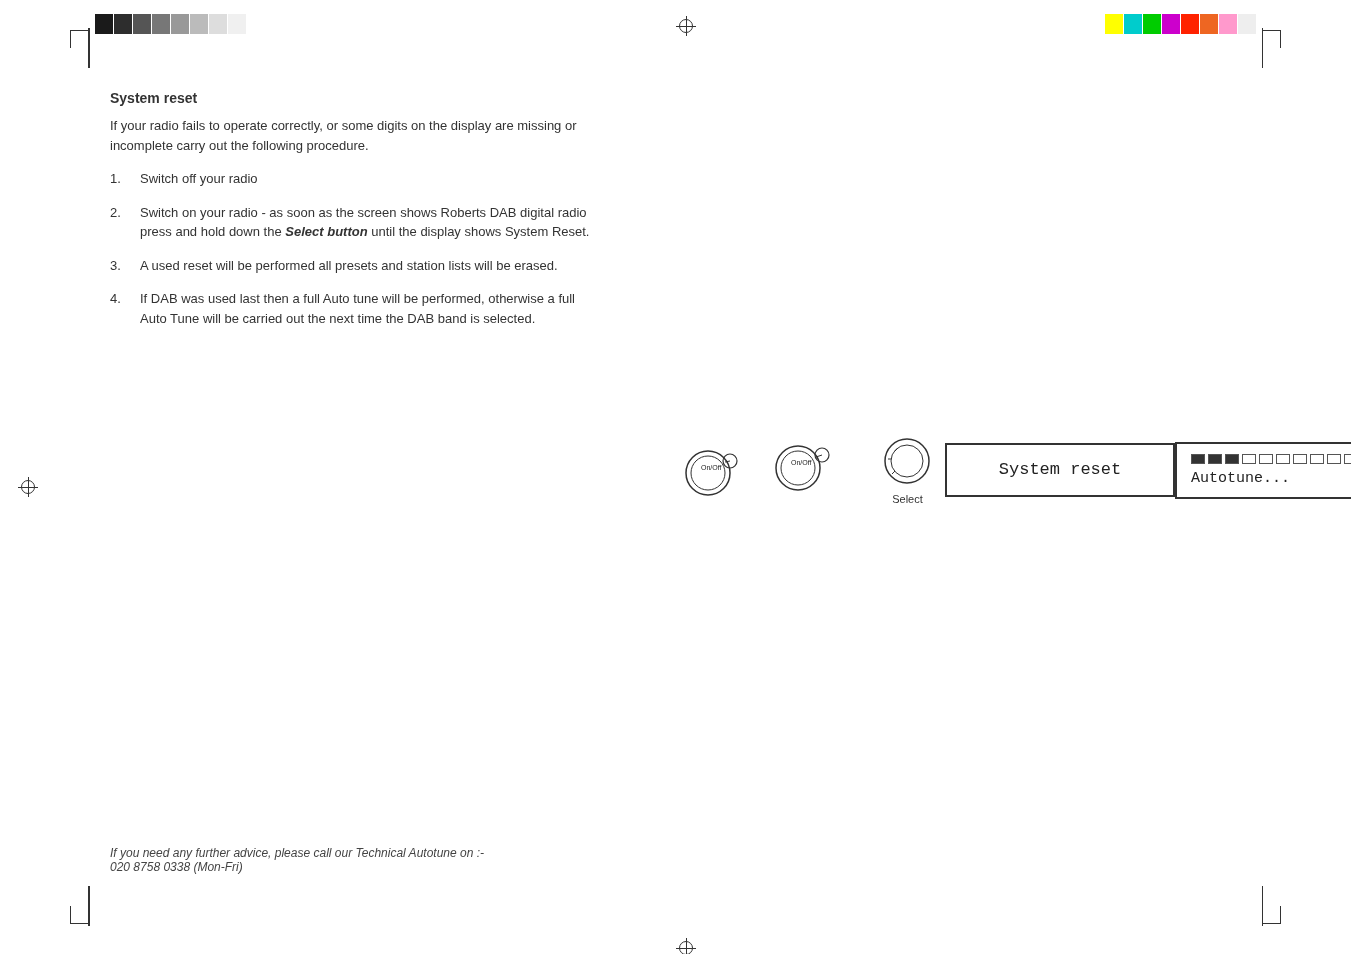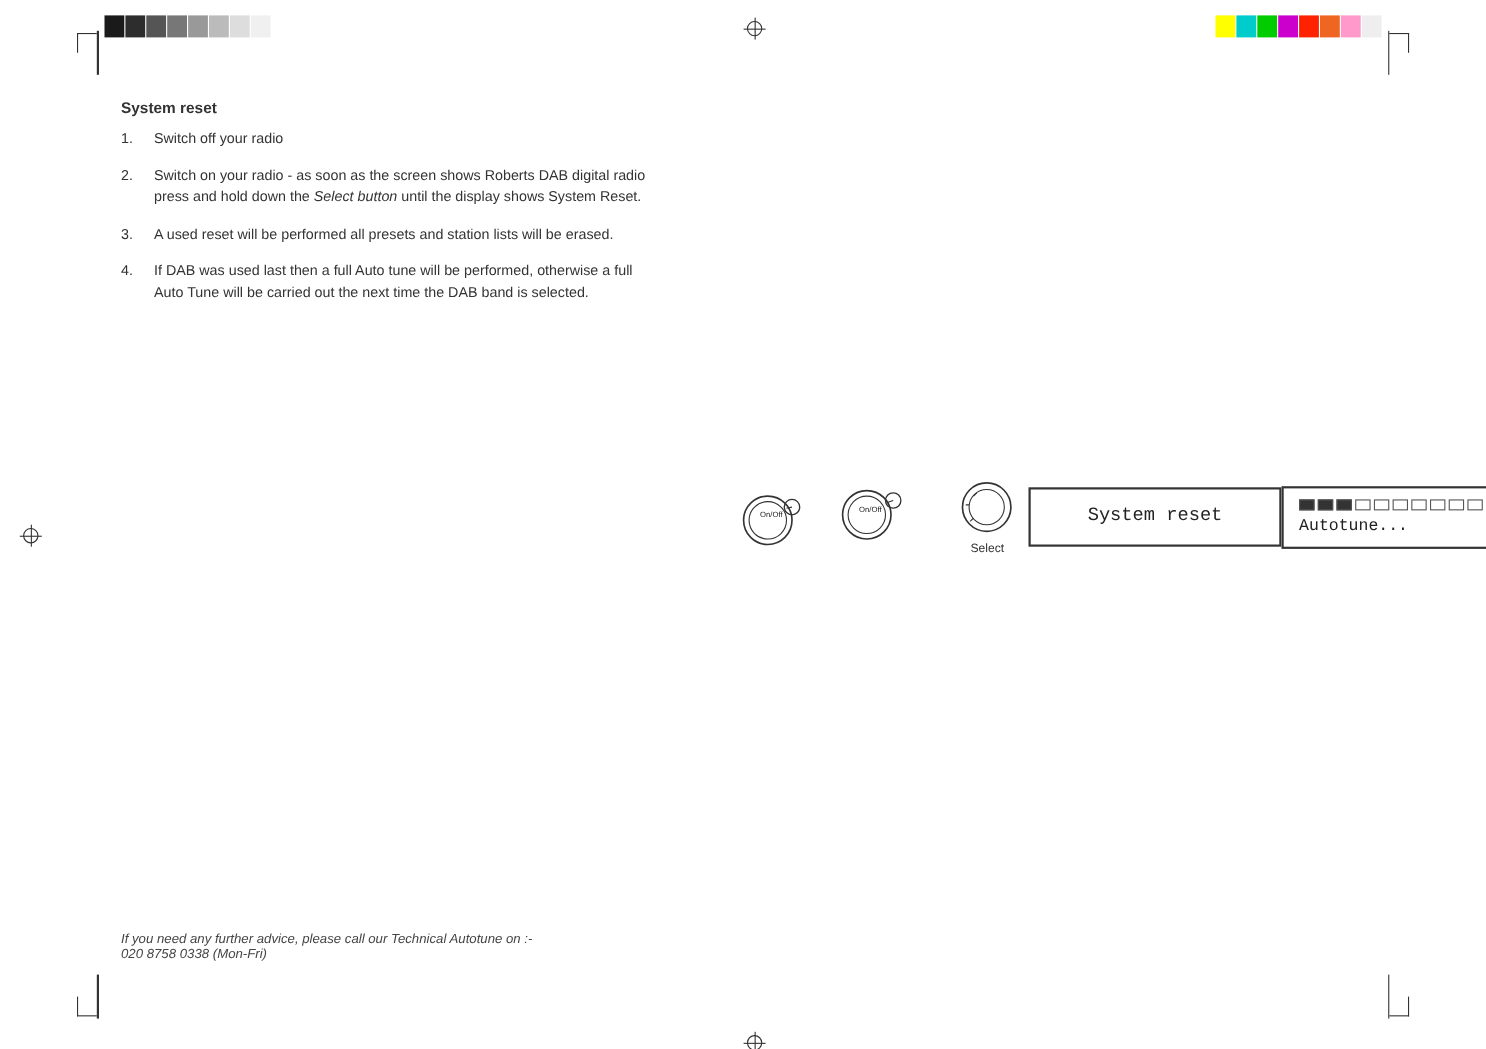--- a/index.html
+++ b/index.html
@@ -106,21 +106,21 @@
     }
 
     
     .main-layout {
       position: absolute;
       top: 70px;
       left: 110px;
       right: 110px;
       bottom: 70px;
       display: flex;
-      gap: 0;
+      gap: 10px;
     }
 
     
     .left-col {
       flex: 0 0 520px;
       padding: 20px 30px 20px 0;
       position: relative;
     }
 
     
@@ -167,21 +167,21 @@
       min-width: 30px;
       font-size: 13px;
       color: #333;
     }
 
     .list-text {
       flex: 1;
     }
 
     .bold-italic {
-      font-weight: normal;
+      font-weight: bold;
       font-style: italic;
     }
 
     .footer-helpline {
       position: absolute;
       bottom: 10px;
       left: 0;
       font-style: italic;
       font-size: 12px;
       color: #444;
@@ -366,20 +366,21 @@
     <div class="reg-mark-circle"></div>
   </div>
 </div>
 
 <div class="main-layout">
 
   <div class="left-col">
 
     <div class="section-title">System reset</div>
 
+    <p class="body-text">If your radio fails to operate correctly, or some digits on the display are missing or incomplete carry out the following procedure.</p>
 
     <ol class="instruction-list">
       <li>
         <span class="list-num">1.</span>
         <span class="list-text">Switch off your radio</span>
       </li>
       <li>
         <span class="list-num">2.</span>
         <span class="list-text">
           <span>Switch on your radio - as soon as the screen shows Roberts DAB digital radio press and hold down the</span>

